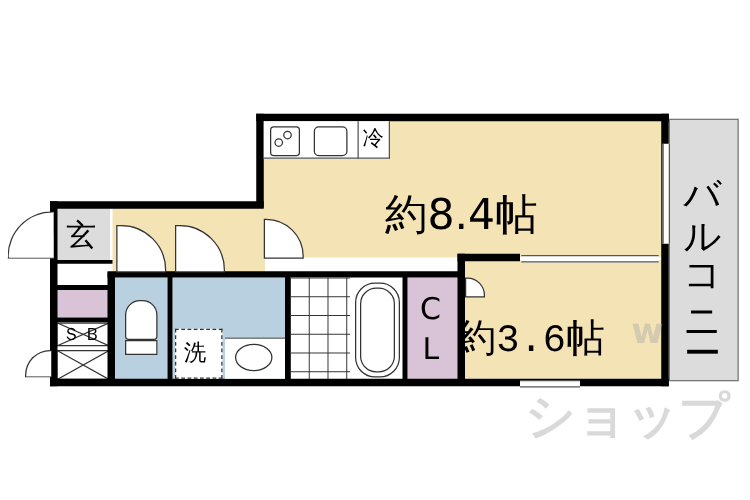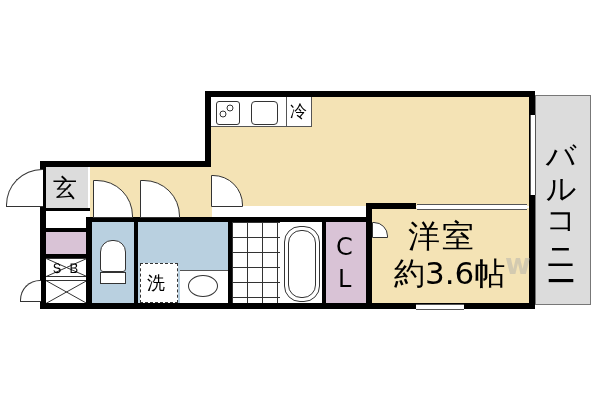--- a/index.html
+++ b/index.html
@@ -96,23 +96,23 @@
           <circle cx="6" cy="12" r="3" fill="none" stroke="#333"></circle>
           <circle cx="13" cy="6" r="3" fill="none" stroke="#333"></circle>
         </svg>
     </div>
     <div class="fixture" style="left:40px;top:4px;width:25px;height:22px;border-radius:4px;"></div>
     <div class="abs" style="left:75px;top:0;width:26px;height:30px;border-left:1px solid #555;border-right:1px solid #555;">
       <div class="label" style="left:3px;top:6px;font-size:17px;">冷</div>
     </div>
   </div>
 
+  <div class="label" style="left:308px;top:155px;font-size:34px;">約8.4帖</div>
 
-  <div class="label" style="left:408px;top:220px;font-size:32px;letter-spacing:2px;">洋室</div>
-  <div class="label" style="left:394px;top:258px;font-size:31px;">約3.6帖</div>
+  <div class="label" style="left:366px;top:258px;font-size:31px;font-family:Liberation Mono, monospace;">約3.6帖</div>
 
   <div class="label" style="left:336px;top:235px;font-size:24px;">C</div>
   <div class="label" style="left:338px;top:267px;font-size:24px;">L</div>
 
   <div class="label" style="left:53px;top:176px;font-size:24px;">玄</div>
 
   <div class="label" style="left:50px;top:236px;font-size:14px;letter-spacing:3px;margin-top:25px;">ＳＢ</div>
 
   <div class="fixture" style="left:100px;top:240px;width:24px;height:30px;border-radius:12px 12px 3px 3px;"></div>
   <div class="fixture" style="left:100px;top:272px;width:24px;height:10px;"></div>
@@ -130,14 +130,15 @@
   </div>
 
   <div class="door-arc" style="left:6px;top:169px;width:36px;height:36px;border-radius:36px 0 0 0;border-right:none;border-bottom:1px solid #333;"></div>
   <div class="door-arc" style="left:20px;top:280px;width:20px;height:20px;border-radius:20px 0 0 0;border-right:none;"></div>
   <div class="door-arc" style="left:93px;top:180px;width:38px;height:36px;border-radius:0 36px 0 0;border-left:1px solid #333;"></div>
   <div class="door-arc" style="left:140px;top:180px;width:38px;height:36px;border-radius:0 36px 0 0;border-left:1px solid #333;"></div>
   <div class="door-arc" style="left:211px;top:175px;width:30px;height:30px;border-radius:0 30px 0 0;border-left:1px solid #333;"></div>
   <div class="door-arc" style="left:372px;top:222px;width:14px;height:14px;border-radius:0 14px 0 0;"></div>
 
   <div class="watermark" style="left:505px;top:248px;font-size:28px;">w</div>
+  <div class="watermark" style="left:420px;top:305px;font-size:40px;">ショップ</div>
 
 </div>
 
 </body></html>

